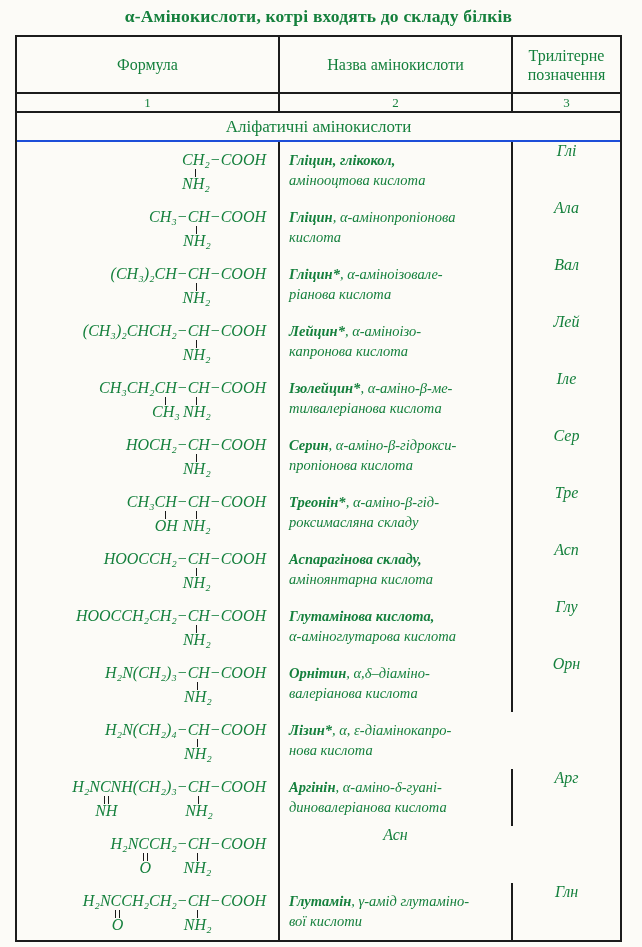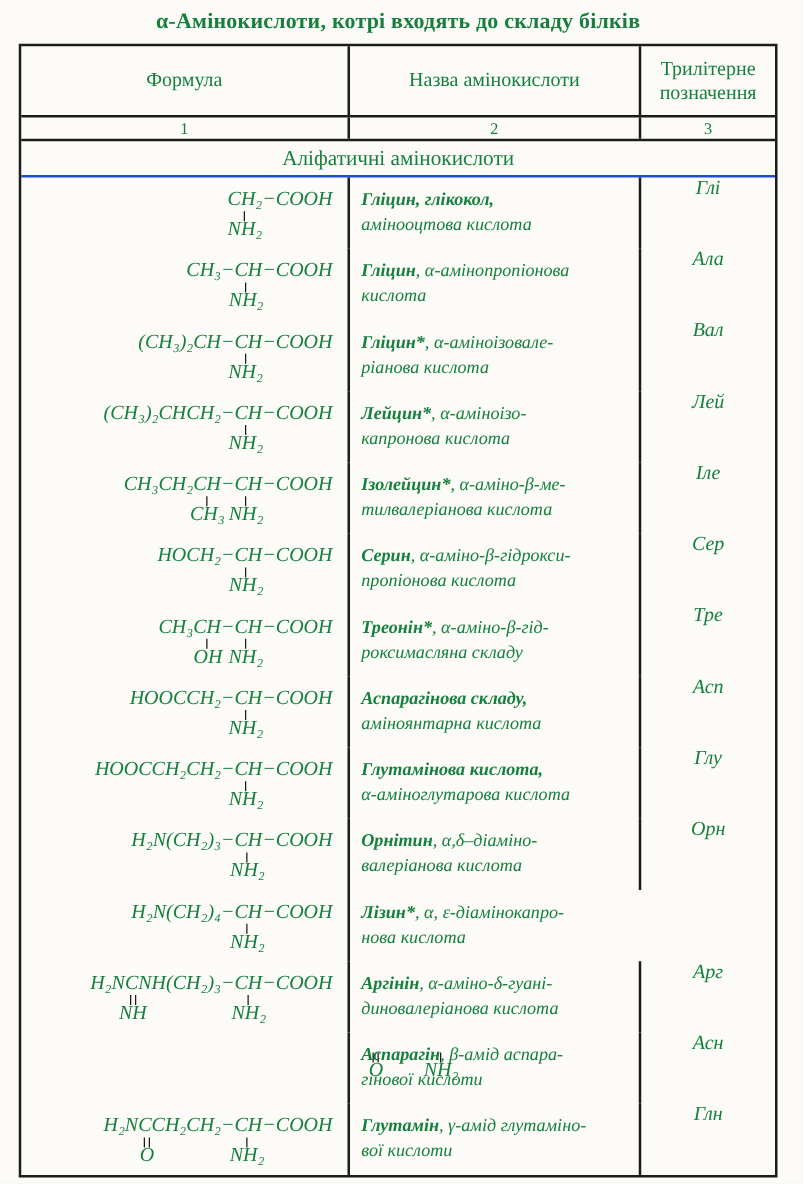--- a/index.html
+++ b/index.html
@@ -296,32 +296,29 @@
       <div><span class="b">Аргінін</span><span class="rest">, α-аміно-δ-гуані-
 диновалеріанова кислота</span></div>
     </div>
     <div class="code-cell">
       <span>Арг</span>
     </div>
   </div>
         <div class="grid3 amino-row">
     <div class="formula-cell">
       <div class="formula">
+              <div class="f-main"><span>H₂N</span><span>C</span><span>CH₂−</span><span>CH</span><span>−COOH</span></div>
               <div class="f-sub">
                 <i class="bond double" style="left: 32px;"></i>
                 <span class="f-subtext" style="left: 29px;">O</span>
                 <i class="bond" style="left: 86.25px;"></i>
                 <span class="f-subtext" style="left: 73px;">NH₂</span>
               </div>
             </div>
     </div>
-    <div class="name-cell">
-      <div><span class="b">Аспарагін</span><span class="rest">, β-амід аспара-
-гінової кислоти</span></div>
-    </div>
     <div class="code-cell">
       <span>Асн</span>
     </div>
   </div>
         <div class="grid3 amino-row">
     <div class="formula-cell">
       <div class="formula">
               <div class="f-main"><span>H₂N</span><span>C</span><span>CH₂CH₂−</span><span>CH</span><span>−COOH</span></div>
               <div class="f-sub">
                 <i class="bond double" style="left: 32px;"></i>

